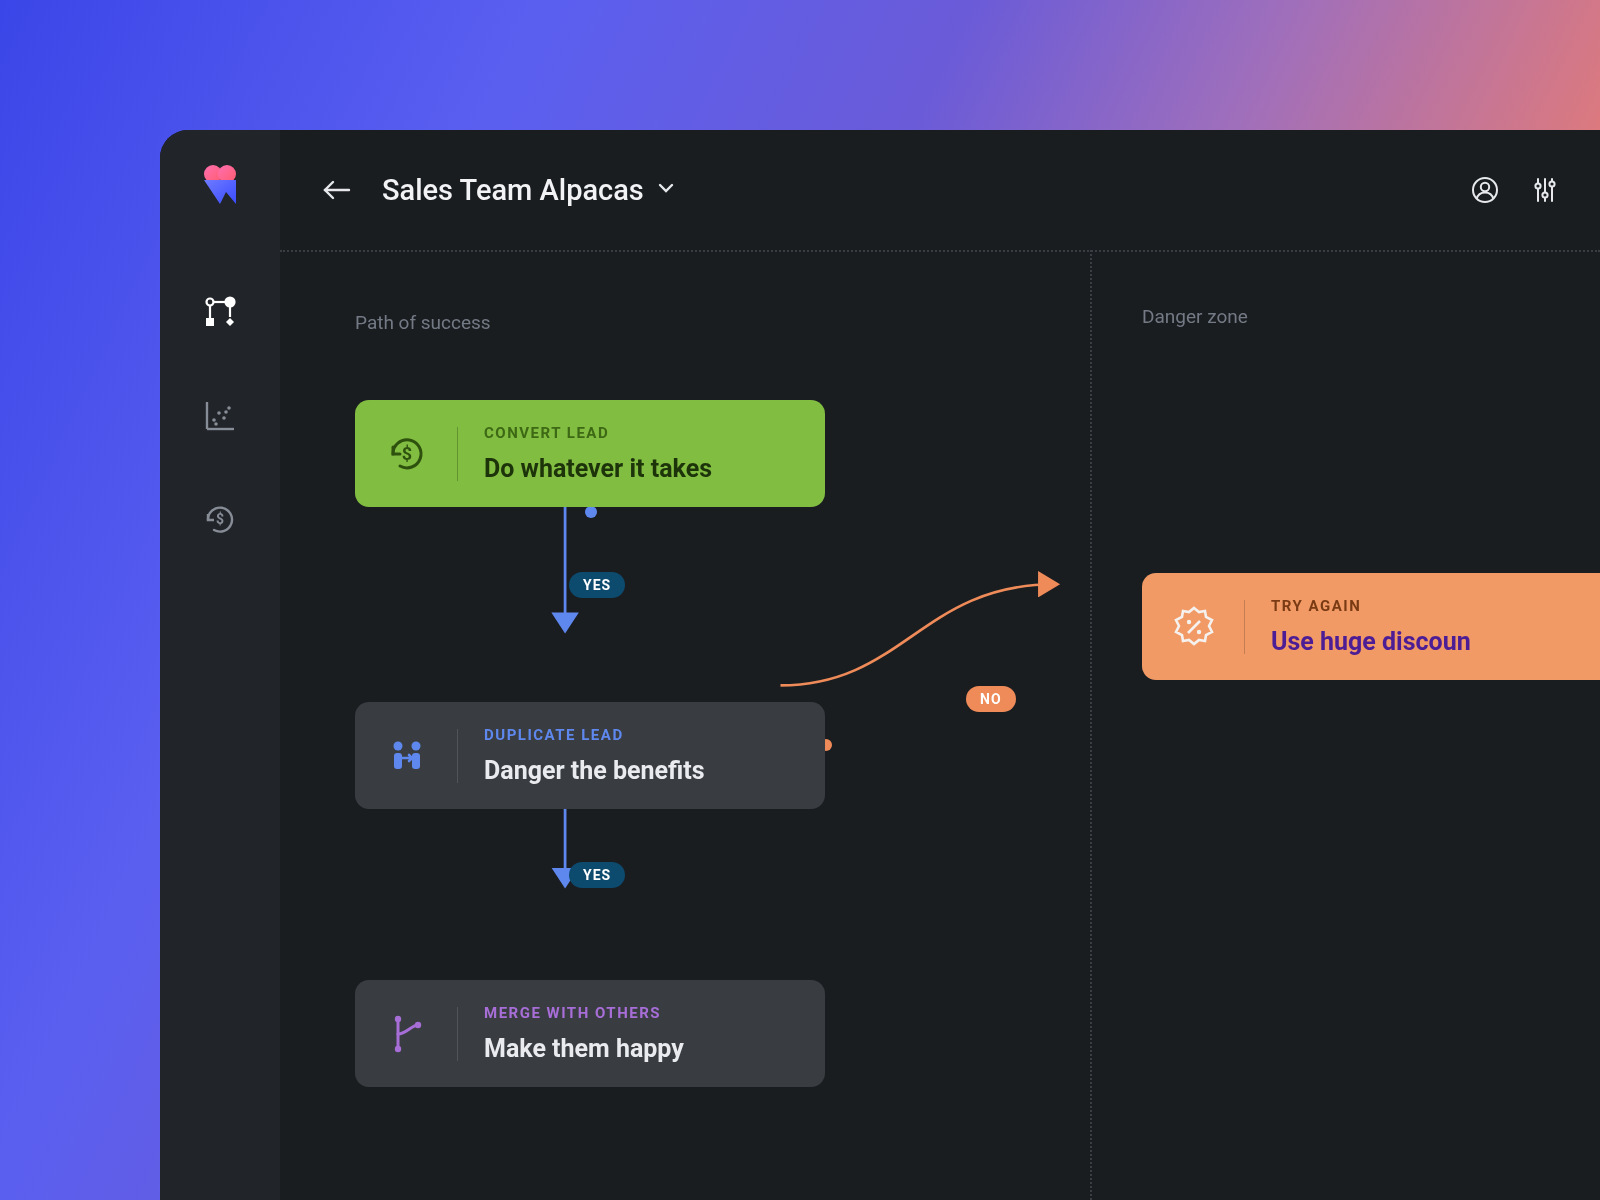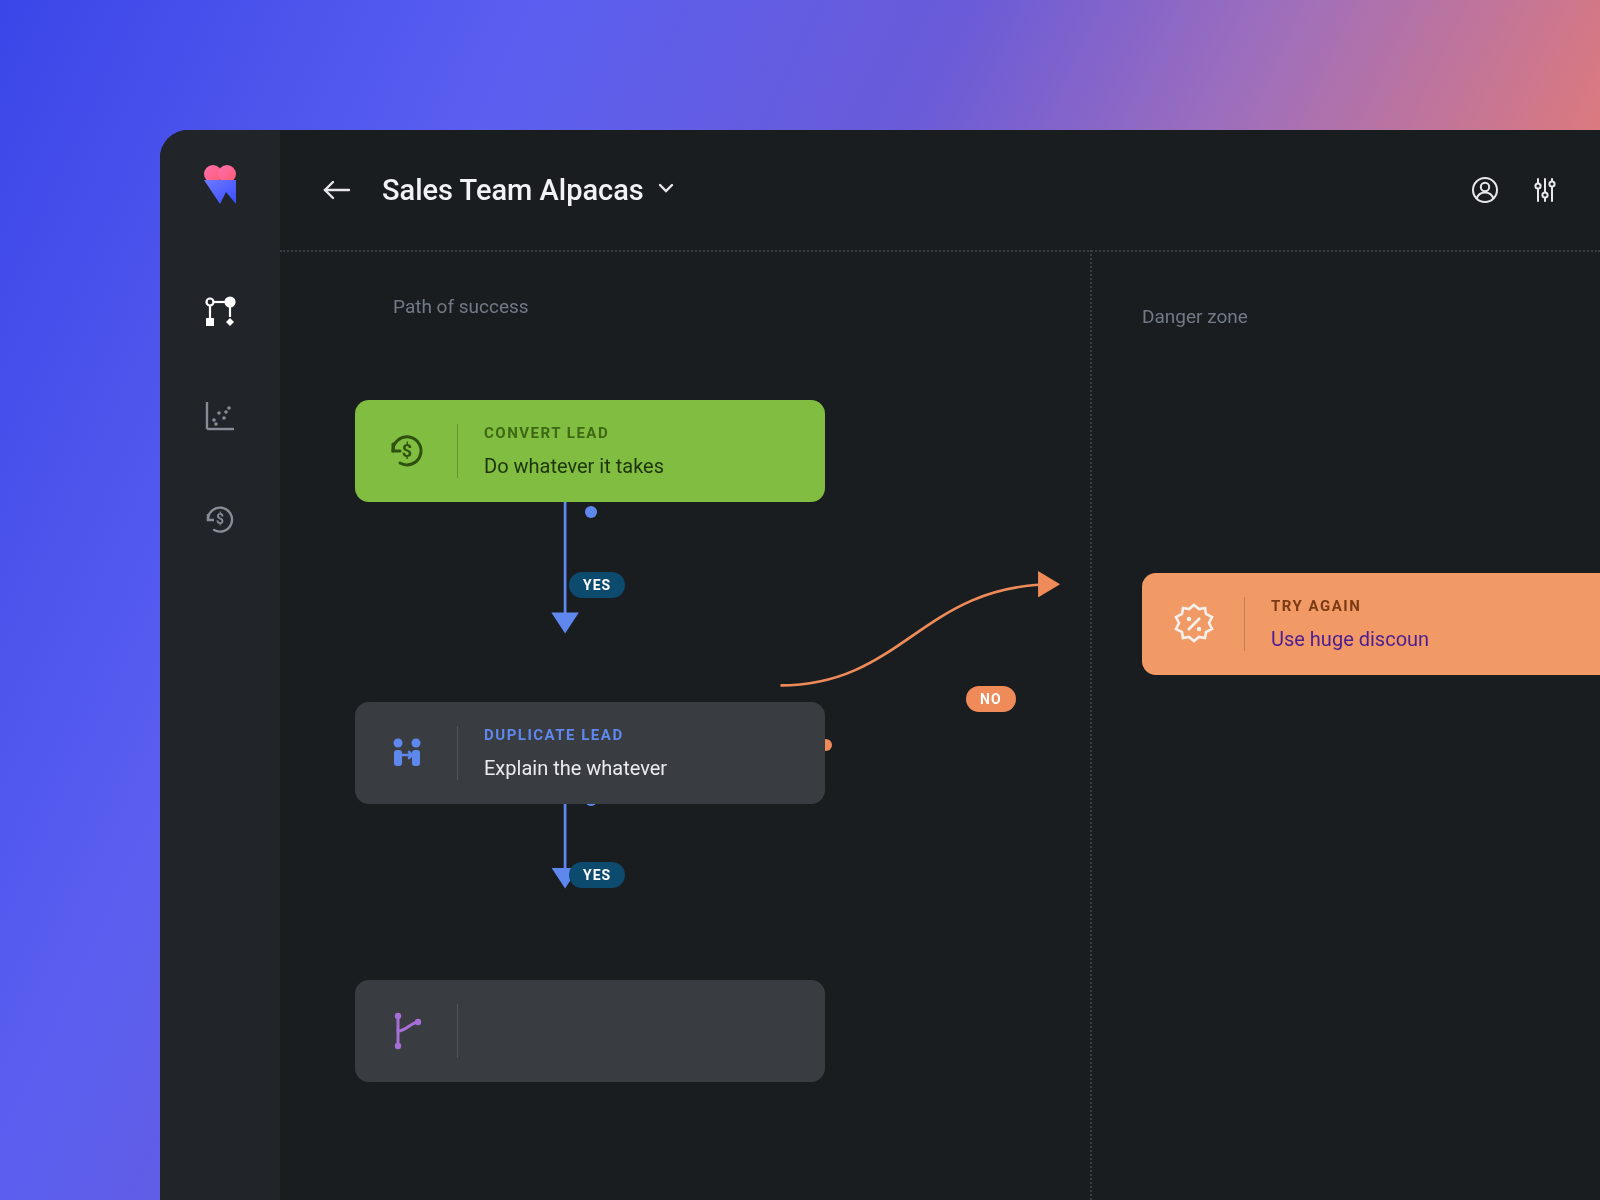--- a/index.html
+++ b/index.html
@@ -105,21 +105,21 @@
   .canvas {
     position: relative;
     flex: 1;
   }
   .lane-label {
     position: absolute;
     color: #737a85;
     font-size: 19px;
     font-weight: 400;
   }
-  .lane-left { top: 45px; left: 75px; margin-left: 38px; }
+  .lane-left { top: 61px; left: 75px; }
   .lane-right { top: 55px; left: 862px; }
 
   .flow-area {
     position: absolute;
     top: 0; left: 0; right: 0; bottom: 0;
   }
 
   
   .card {
     position: absolute;
@@ -145,22 +145,22 @@
   }
   .card.dark .divider { background: rgba(255,255,255,0.12); }
   .card.orange .divider { background: rgba(0,0,0,0.18); }
   .card .texts { display: flex; flex-direction: column; gap: 12px; }
   .card .eyebrow {
     font-size: 15px;
     font-weight: 700;
     letter-spacing: 1.5px;
   }
   .card .card-title {
-    font-size: 20px;
-    font-weight: 400;
+    font-size: 25px;
+    font-weight: 700;
   }
 
   .card.green { background: #81bd41; }
   .card.green .eyebrow { color: #3d6814; }
   .card.green .card-title { color: #1d330a; }
   .card.green .card-icon { color: #2e520e; }
 
   .card.dark { background: #393d42; }
   .card.dark .eyebrow { color: #5f88ef; }
   .card.dark .card-title { color: #e9ebef; }
@@ -353,35 +353,39 @@
               <rect x="10" y="20" width="8" height="16" rx="3" fill="currentColor" stroke="none"></rect>
               <circle cx="32" cy="13" r="4.5" fill="currentColor" stroke="none"></circle>
               <rect x="28" y="20" width="8" height="16" rx="3" fill="currentColor" stroke="none"></rect>
               <line x1="18" y1="25" x2="28" y2="25" stroke-linecap="round"></line>
               <polyline points="25,22 28,25 25,28" stroke-linecap="round"></polyline>
             </svg>
           </div>
           <div class="divider"></div>
           <div class="texts">
             <span class="eyebrow">DUPLICATE LEAD</span>
-            <span class="card-title">Explain the whatever</span>
+            <span class="card-title">Danger the benefits</span>
           </div>
         </div>
 
         <div class="card dark purple" style="top:730px;left:75px">
           <div class="card-icon">
             <svg viewBox="0 0 46 46" fill="none" stroke="currentColor" stroke-width="3" stroke-linecap="round">
               <line x1="14" y1="8" x2="14" y2="38"></line>
               <path d="M14 23 C22 23 28 14 34 14"></path>
               <circle cx="14" cy="8" r="3.2" fill="currentColor" stroke="none"></circle>
               <circle cx="14" cy="38" r="3.2" fill="currentColor" stroke="none"></circle>
               <circle cx="34" cy="14" r="3.2" fill="currentColor" stroke="none"></circle>
             </svg>
           </div>
           <div class="divider"></div>
+          <div class="texts">
+            <span class="eyebrow">MERGE WITH OTHERS</span>
+            <span class="card-title">Make them happy</span>
+          </div>
         </div>
 
         <div class="card orange" style="top:323px;left:862px;width:560px">
           <div class="card-icon">
             <svg viewBox="0 0 46 46" fill="none" stroke="currentColor" stroke-width="2.6">
               <path d="M23 4 L28 8 L34 7 L35 13 L41 16 L38 22 L41 28 L35 31 L34 37 L28 36 L23 40 L18 36 L12 37 L11 31 L5 28 L8 22 L5 16 L11 13 L12 7 L18 8 Z"></path>
               <circle cx="18" cy="18" r="2.2" fill="currentColor" stroke="none"></circle>
               <circle cx="28" cy="28" r="2.2" fill="currentColor" stroke="none"></circle>
               <line x1="17" y1="29" x2="29" y2="17"></line>
             </svg>

